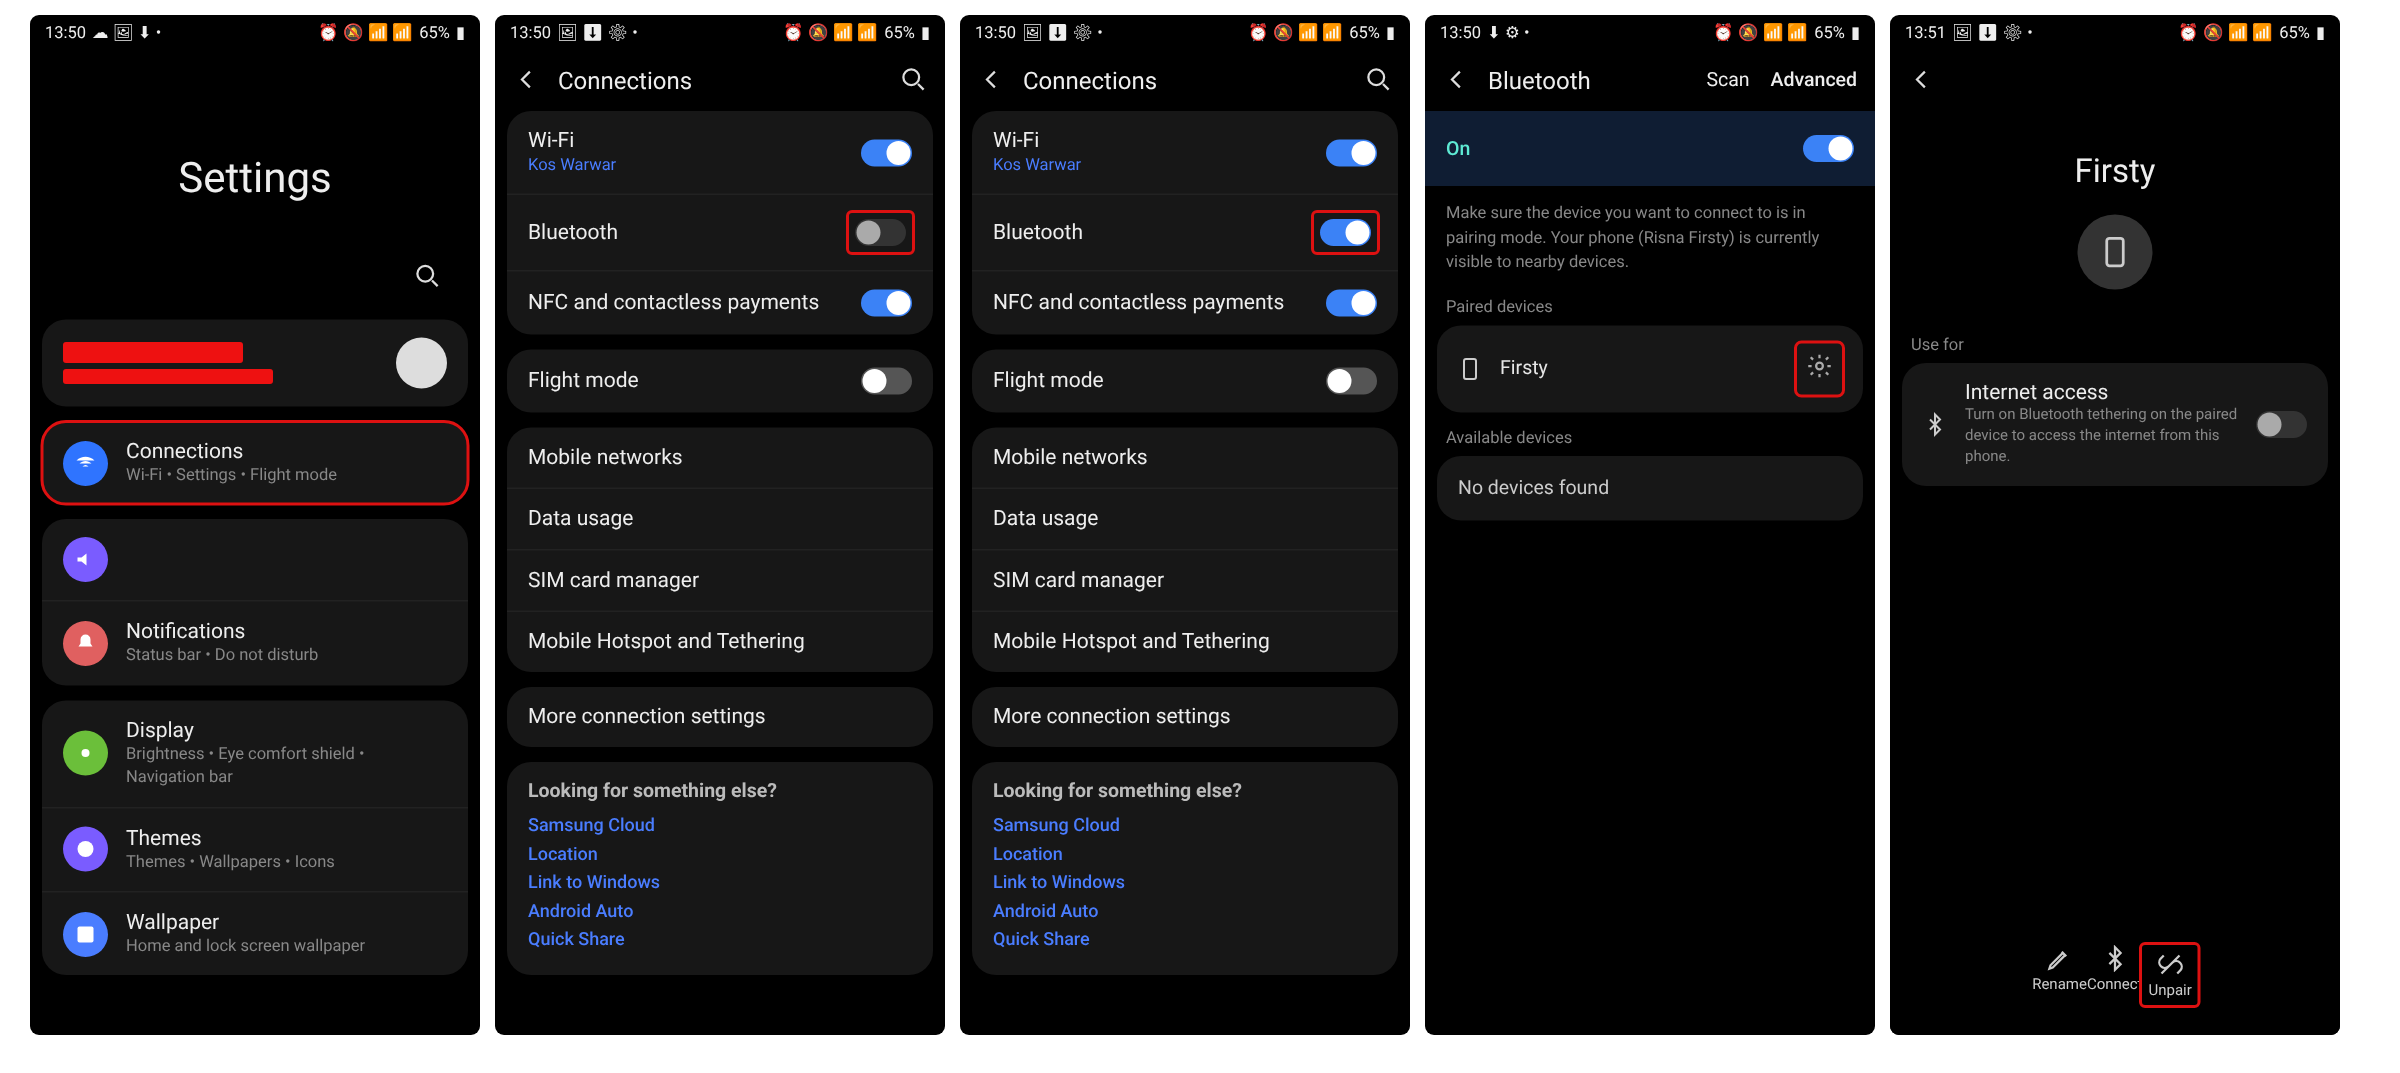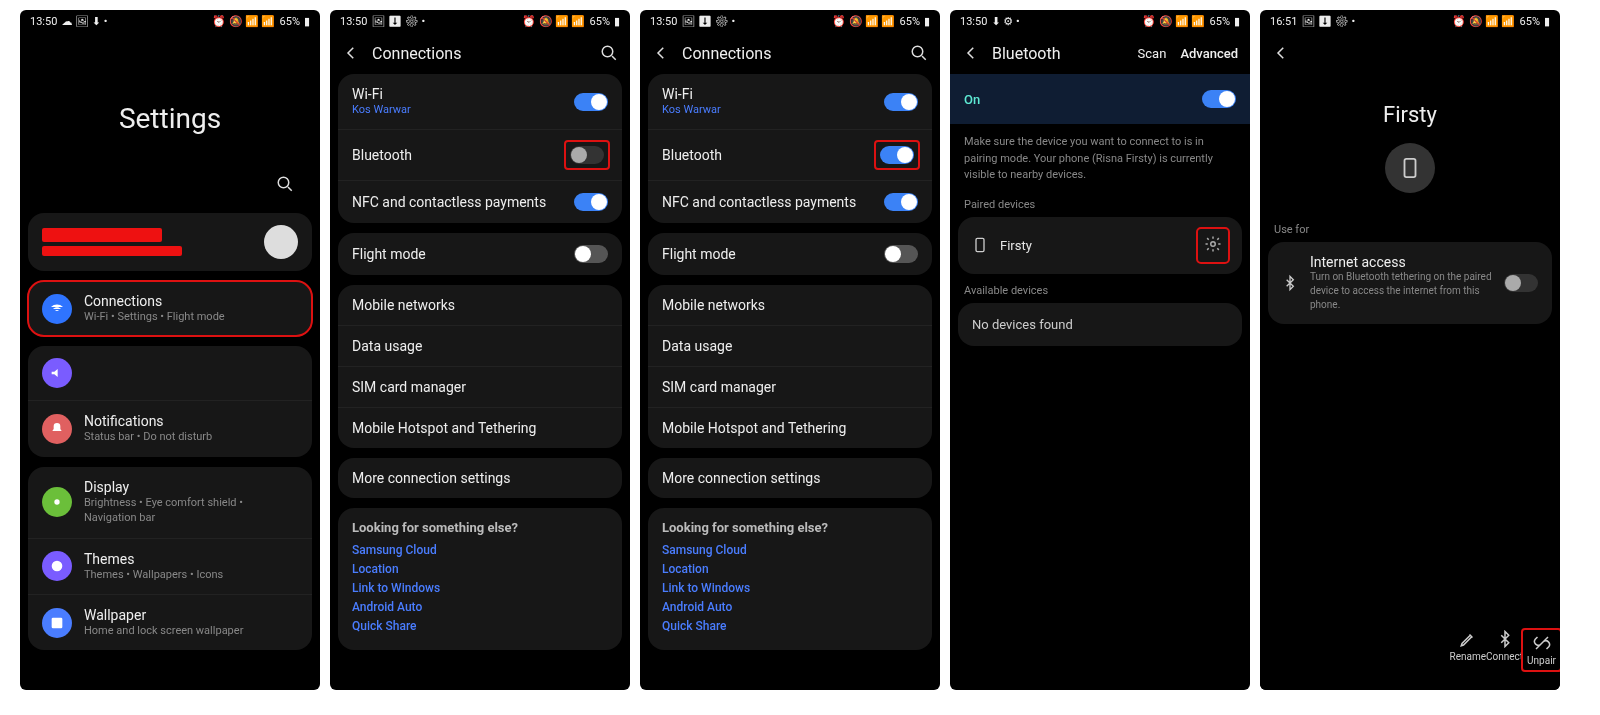--- a/index.html
+++ b/index.html
@@ -108,21 +108,21 @@
   .bt-top-actions { display:flex; gap:14px; font-size:13px; color:#eee;}
   .device-big-ico {
     width:50px; height:50px; border-radius:50%; background:#333;
     display:flex; align-items:center; justify-content:center; margin:10px auto 0;
   }
   .device-big-ico svg { width:22px; height:22px; stroke:#ccc; stroke-width:2; fill:none;}
   .dev-title { text-align:center; font-size:22px; color:#eee; padding:28px 0 6px;}
   .usefor { color:#888; font-size:11px; padding:30px 14px 6px;}
   .bottom-bar {
     position:absolute; bottom:0; left:0; right:0;
-    display:flex; justify-content:flex-end; padding:10px 0 20px;
+    display:flex; justify-content:center; padding:10px 0 20px;
     background:#000;
   }
   .bb-item { display:flex; flex-direction:column; align-items:center; gap:3px; color:#ccc; font-size:10px;}
   .bb-item svg { width:18px; height:18px; stroke:#ccc; stroke-width:2; fill:none;}
   .on-row { background:#0f1d33; border-radius:0; padding:16px 14px; display:flex; align-items:center;}
   .on-row .lbl { color:#5eead4; font-weight:500; flex:1;}
   .topbar-adv { font-size:13px; color:#eee; font-weight:500;}
   .gear-hl { outline:2px solid #d11; padding:6px; border-radius:3px; }
   .hl-box { outline:2px solid #d11; padding:4px; border-radius:2px;}
 </style>
@@ -463,21 +463,21 @@
   </div>
   <div class="smallcaps">Available devices</div>
   <div style="padding:0 8px;">
     <div class="nodev">No devices found</div>
   </div>
 </div>
 
 <div class="phone">
   <div class="statusbar">
     <div class="sb-left">
-        <span>16:51</span>
+        <span>13:51</span>
         <span>🖼 ⬇ ⚙ •</span>
       </div>
     <div class="sb-right">
         <span>⏰ 🔕 📶 📶</span>
         <span class="batt">65%</span>
         <span>▮</span>
       </div>
   </div>
   <div class="topbar">
     <svg class="back-chevron" viewBox="0 0 24 24">

